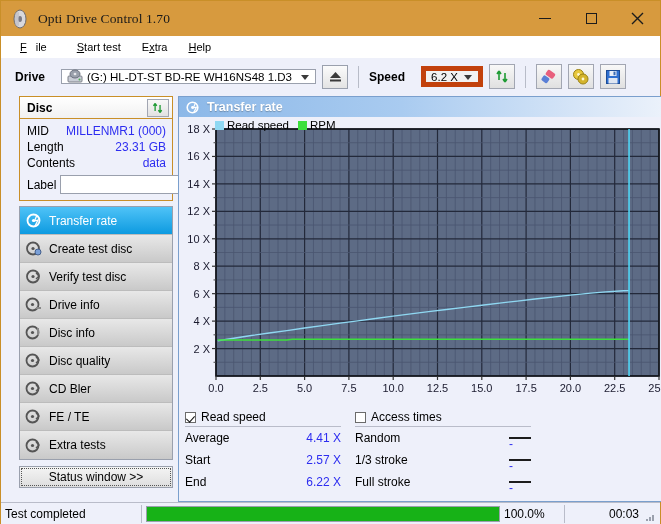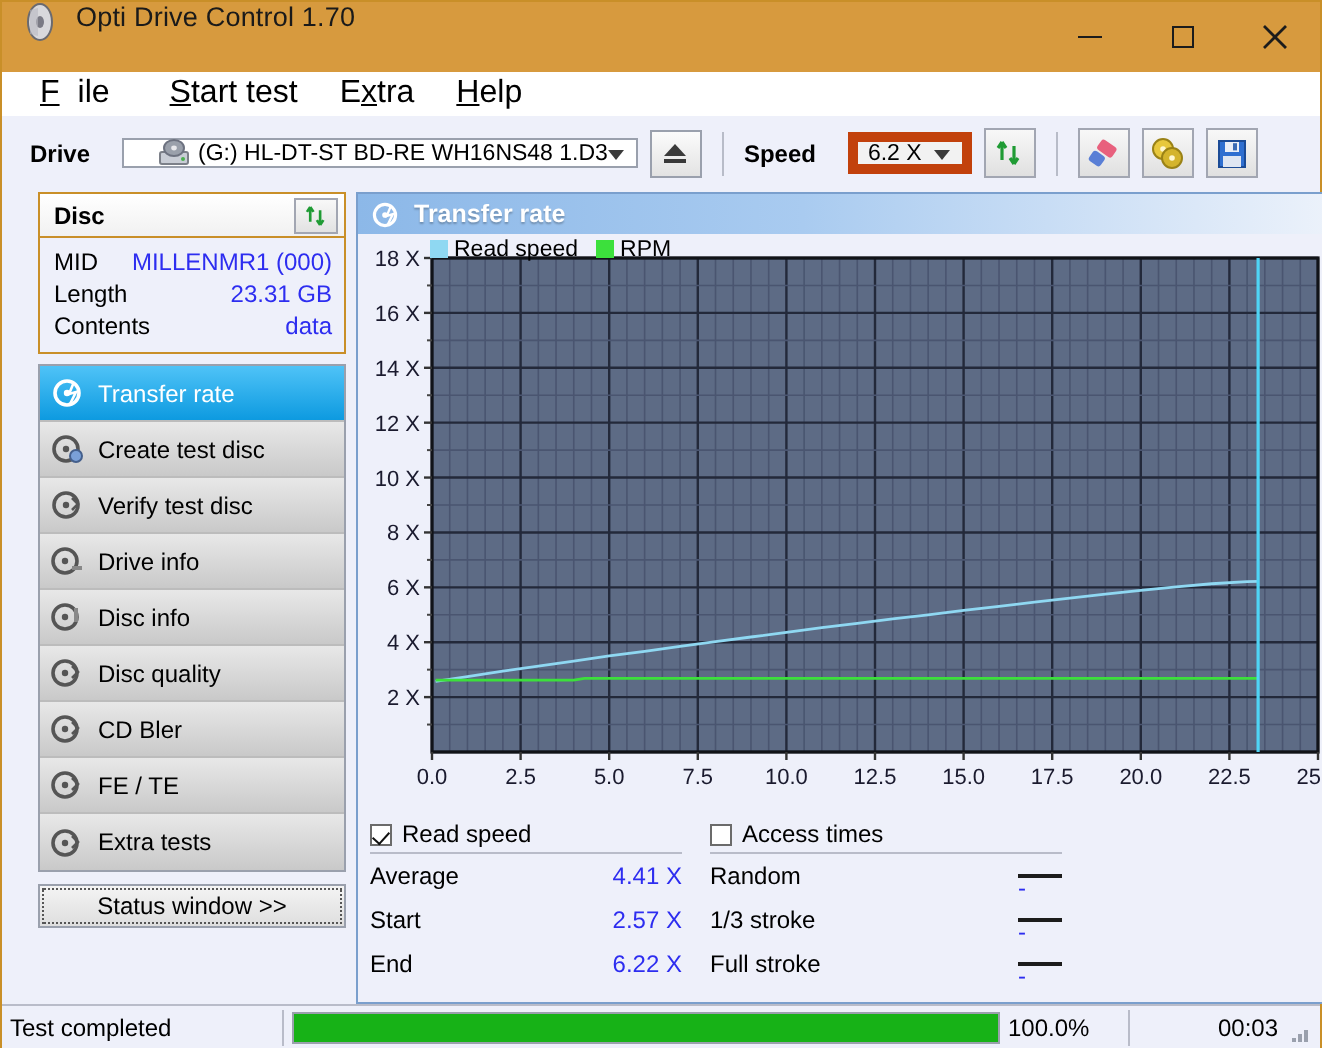--- a/index.html
+++ b/index.html
@@ -9,43 +9,43 @@
     font-family:"Liberation Sans", sans-serif;
     font-size:12px;
     background:#eceef8;
     overflow:hidden;
     color:#000;
   }
   .window { width:661px; height:524px; position:relative; background:#eef0fa;
             border:1px solid #c98f28; display:flex; flex-direction:column; }
 
   
-  .titlebar { height:35px; background:#d79a3e; display:flex; 
-              flex:0 0 35px; position:relative; }
+  .titlebar { height:35px; background:#d79a3e; display:flex; align-items:center;
+              flex:0 0 35px; position:relative;font-family:Liberation Serif, serif; }
   .titlebar .app-icon { width:20px; height:20px; margin-left:9px; margin-right:8px;
               position:relative; flex:0 0 20px; }
   .titlebar .title { font-size:13.5px; color:#1a1a1a; letter-spacing:.1px; }
   .wincontrols { position:absolute; right:0; top:0; height:35px; display:flex; }
   .wincontrols div { width:46px; height:35px; display:flex; align-items:center;
               justify-content:center; font-size:15px; color:#1c1c1c; }
   .sq { width:11px; height:11px; border:1.4px solid #1c1c1c; }
   .dash { width:12px; height:1.4px; background:#1c1c1c; }
 
   
   .menubar { height:22px; background:#ffffff; display:flex; align-items:center;
              padding-left:10px; flex:0 0 22px; gap:3px; }
-  .menubar span { padding:2px 9px; font-size:16px; color:#000; }
+  .menubar span { padding:2px 9px; font-size:11px; color:#000; }
   .menubar u { text-decoration:underline; }
 
   
   .toolbar { height:37px; background:#eef0fa; display:flex; align-items:center;
              padding:0 6px; flex:0 0 37px; gap:6px; }
   .tb-label { font-weight:bold; font-size:12px; margin:0 10px 0 8px; }
   .drive-combo { height:15px; flex:0 0 255px; background:#fff; border:1px solid #9aa0ad;
-             display:flex; align-items:center; padding:0 14px; position:relative; }
+             display:flex; align-items:center; padding:0 2px; position:relative; }
   .drive-combo .dicon { width:16px; height:15px; margin:0 4px 0 3px; position:relative; flex:0 0 16px;}
   .drive-combo .dtext { font-size:11.5px; white-space:nowrap; overflow:hidden; }
   .combo-arrow { position:absolute; right:6px; top:50%; margin-top:-2px;
              width:0;height:0;border-left:4px solid transparent;border-right:4px solid transparent;
              border-top:5px solid #3a3a3a; }
   .btn-sq { width:26px; height:24px; background:linear-gradient(#fbfbfb,#e3e3e3);
              border:1px solid #9aa0ad; display:flex; align-items:center; justify-content:center; }
   .sep { width:1px; height:22px; background:#b8bcc8; margin:0 4px; }
   .speed-combo { height:21px; width:62px; background:#f2f2f2; border:5px solid #c2410c;
              display:flex; align-items:center; padding-left:5px; position:relative; font-size:11.5px; }
@@ -253,20 +253,30 @@
             <span class="k">MID</span>
             <span class="v">MILLENMR1 (000)</span>
           </div>
           <div class="drow">
             <span class="k">Length</span>
             <span class="v">23.31 GB</span>
           </div>
           <div class="drow">
             <span class="k">Contents</span>
             <span class="v">data</span>
+          </div>
+          <div class="label-row">
+            <span class="k">Label</span>
+            <input class="label-input" type="text" value="" style="">
+            <span class="label-btn">
+              <svg width="15" height="15" viewBox="0 0 16 16">
+                <circle cx="8" cy="8" r="6.5" fill="#e4dc6a" stroke="#8f8a28"></circle>
+                <circle cx="8" cy="8" r="2" fill="#f7f4cf" stroke="#8f8a28" stroke-width=".6"></circle>
+              </svg>
+            </span>
           </div>
         </div>
       </div>
 
       <div class="nav">
         <div class="nav-item active">
           <span class="nicon">
             <svg width="17" height="17" viewBox="0 0 17 17">
               <circle cx="8.5" cy="8.5" r="6" fill="none" stroke="#ffffff" stroke-width="1.8"></circle>
               <circle cx="8.5" cy="8.5" r="1.6" fill="#ffffff"></circle>

